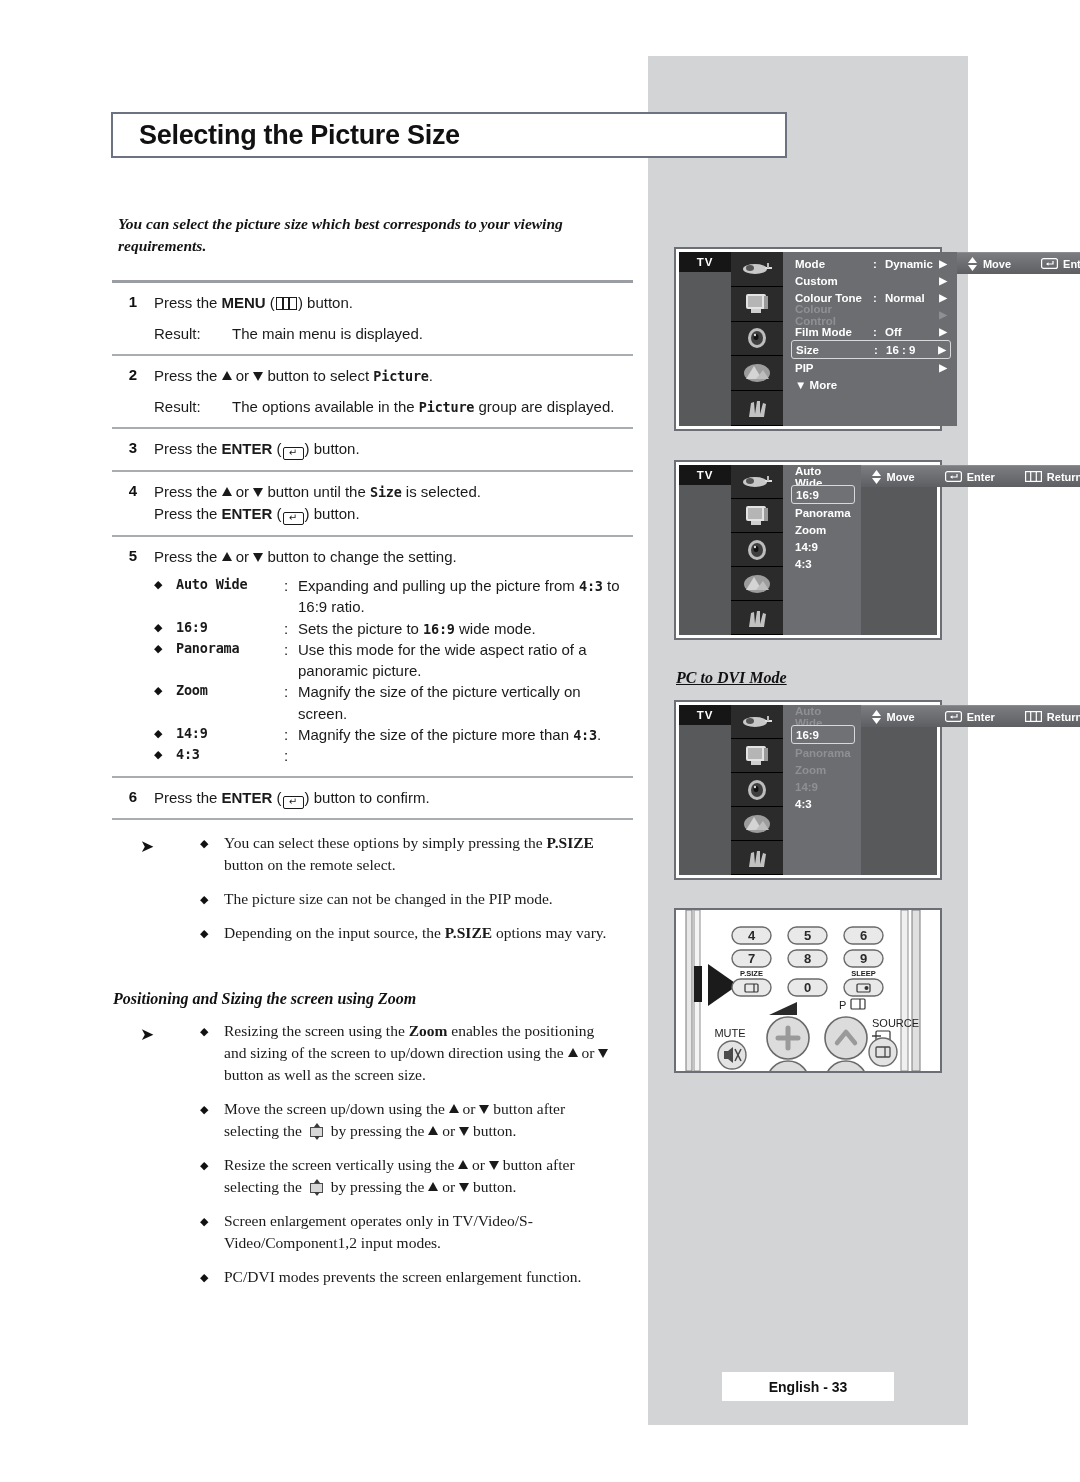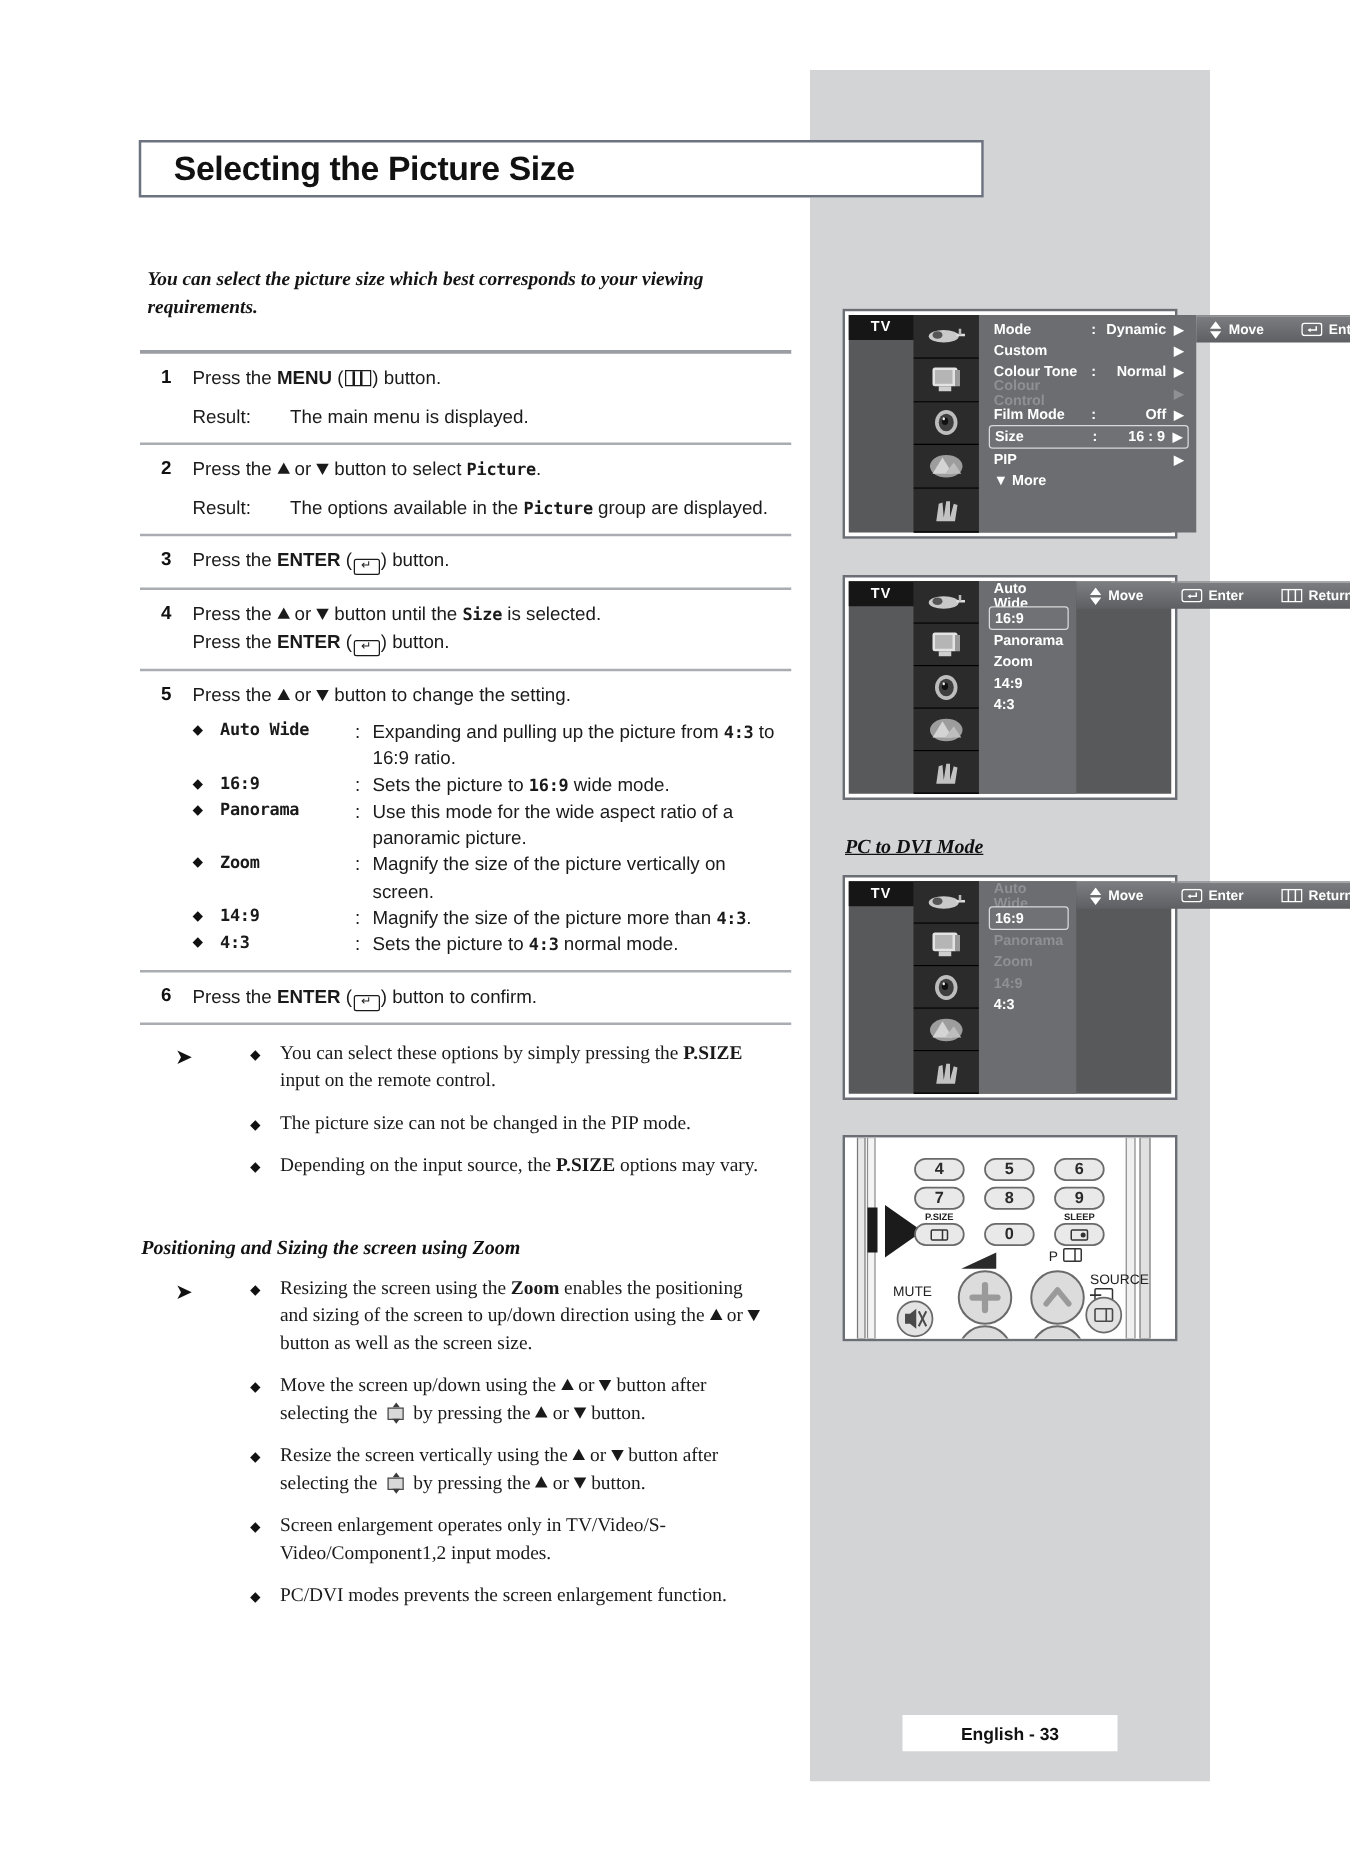--- a/index.html
+++ b/index.html
@@ -354,21 +354,21 @@
   }
   .osd-row.dim { color: #8e9093; }
   .osd-row.sel {
     border: 1.6px solid #d8d9da;
     border-radius: 3px;
     background: #6f7174;
     height: 19px;
   }
   .osd-row .r-label { flex: 0 0 78px; }
   .osd-row .r-colon { flex: 0 0 12px; }
-  .osd-row .r-value { flex: 1 1 auto; text-align: right; }
+  .osd-row .r-value { flex: 1 1 auto; }
   .osd-row .r-arrow {
     flex: 0 0 14px;
     text-align: right;
     font-size: 10px;
   }
   .osd-row.full .r-label { flex: 1 1 auto; }
   .osd-footer {
     height: 21px;
     background: linear-gradient(180deg,#7b7d80 0%, #5d5f62 100%);
     display: flex;
@@ -534,21 +534,20 @@
         <div class="opt-row">
           <div class="opt-dia">◆</div>
           <div class="opt-name mono">14:9</div>
           <div class="opt-colon">:</div>
           <div class="opt-desc"><span>Magnify the size of the picture more than </span><span class="mono">4:3</span><span>.</span></div>
         </div>
         <div class="opt-row">
           <div class="opt-dia">◆</div>
           <div class="opt-name mono">4:3</div>
           <div class="opt-colon">:</div>
-          <div class="opt-desc"><span>Sets the picture to </span><span class="mono">4:3</span><span> normal mode.</span></div>
         </div>
       </div>
     </div>
   </div>
 
   <div class="rule thin"></div>
 
   <div class="step">
     <div class="step-num">6</div>
     <div class="step-body">
@@ -559,21 +558,21 @@
   </div>
 
   <div class="rule thin"></div>
 </div>
 
 <div class="notes" id="notes1">
   <div class="note-arrow">➤</div>
   <div class="note-body">
     <div class="note-item">
       <div class="note-dia">◆</div>
-      <div class="note-text"><span>You can select these options by simply pressing the </span><b>P.SIZE</b><span> input on the remote control.</span></div>
+      <div class="note-text"><span>You can select these options by simply pressing the </span><b>P.SIZE</b><span> button on the remote select.</span></div>
     </div>
     <div class="note-item">
       <div class="note-dia">◆</div>
       <div class="note-text"><span>The picture size can not be changed in the PIP mode.</span><b></b><span></span></div>
     </div>
     <div class="note-item">
       <div class="note-dia">◆</div>
       <div class="note-text"><span>Depending on the input source, the </span><b>P.SIZE</b><span> options may vary.</span></div>
     </div>
   </div>

